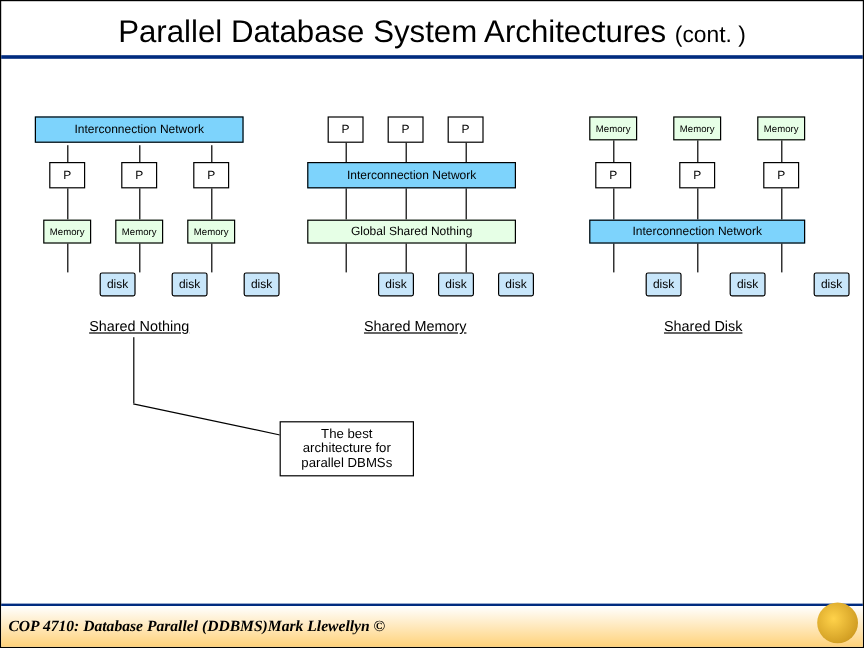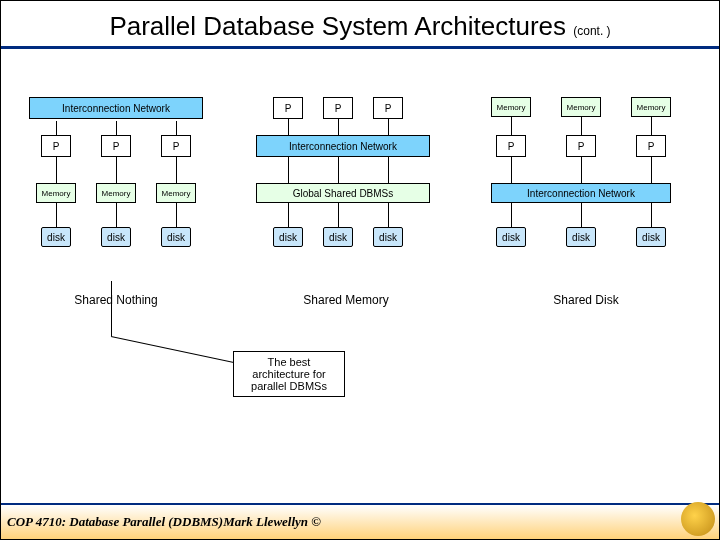--- a/index.html
+++ b/index.html
@@ -14,21 +14,21 @@
     border: 1px solid #000;
     position: relative;
     background: #fff;
   }
   .title {
     font-size: 26px;
     text-align: center;
     margin: 10px 0 4px 0;
     color: #000;
   }
-  .title .cont { font-size: 12px; }
+  .title .cont { font-size: 19px; }
   .title-rule {
     border-top: 3px solid #002b7f;
     margin: 2px 0 0 0;
   }
   .diagram {
     position: absolute;
     top: 60px; left: 0; right: 0; bottom: 40px;
   }
   .box {
     position: absolute;
@@ -36,31 +36,31 @@
     font-size: 10px;
     display: flex;
     align-items: center;
     justify-content: center;
     text-align: center;
   }
   .net-box { background: #7dd3fc; }
   .p-box { background: #fff; }
   .mem-box { background: #e6ffe6; font-size: 8px; }
   .gsm-box { background: #e6ffe6; }
-  .disk-box { background: #c8e6fa; border-radius: 2px; }
+  .disk-box { background: #c8e6fa; border-radius: 2px; margin-left: 42px; }
   .vline {
     position: absolute;
     width: 1px;
     background: #000;
   }
   .label {
     position: absolute;
     font-size: 12px;
     text-align: center;
-    margin-top: 28px;
+    text-decoration: underline;
   }
   .callout-box {
     position: absolute;
     border: 1px solid #000;
     background: #fff;
     font-size: 11px;
     padding: 4px 8px;
     text-align: center;
   }
   .callout-line {
@@ -143,21 +143,21 @@
     <div class="vline" style="left:287px; top:58px; height:16px"></div>
     <div class="vline" style="left:337px; top:58px; height:16px"></div>
     <div class="vline" style="left:387px; top:58px; height:16px"></div>
 
     <div class="box net-box" style="left:255px; top:74px; width:174px; height:22px">Interconnection Network</div>
 
     <div class="vline" style="left:287px; top:96px; height:26px"></div>
     <div class="vline" style="left:337px; top:96px; height:26px"></div>
     <div class="vline" style="left:387px; top:96px; height:26px"></div>
 
-    <div class="box gsm-box" style="left:255px; top:122px; width:174px; height:20px">Global Shared DBMSs</div>
+    <div class="box gsm-box" style="left:255px; top:122px; width:174px; height:20px">Global Shared Nothing</div>
 
     <div class="vline" style="left:287px; top:142px; height:24px"></div>
     <div class="vline" style="left:337px; top:142px; height:24px"></div>
     <div class="vline" style="left:387px; top:142px; height:24px"></div>
 
     <div class="box disk-box" style="left:272px; top:166px; width:30px; height:20px">disk</div>
     <div class="box disk-box" style="left:322px; top:166px; width:30px; height:20px">disk</div>
     <div class="box disk-box" style="left:372px; top:166px; width:30px; height:20px">disk</div>
 
     <div class="label" style="left:290px; top:204px; width:110px">Shared Memory</div>

